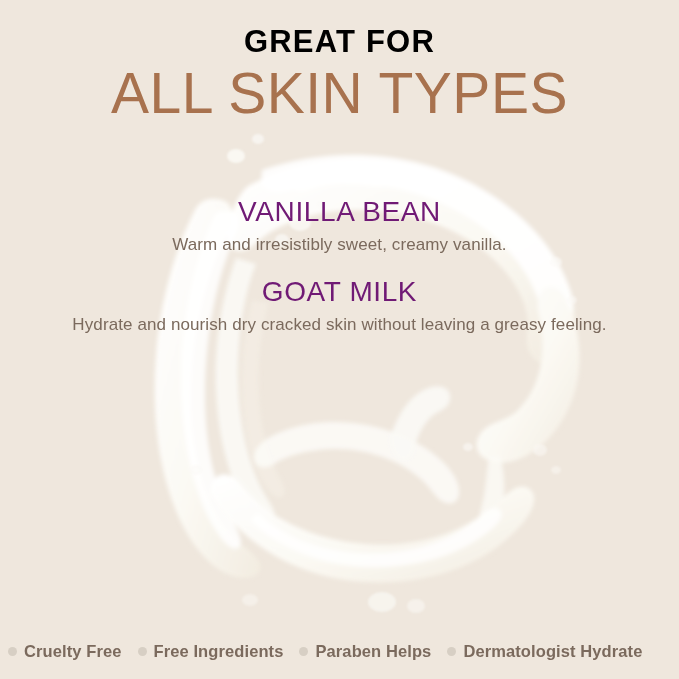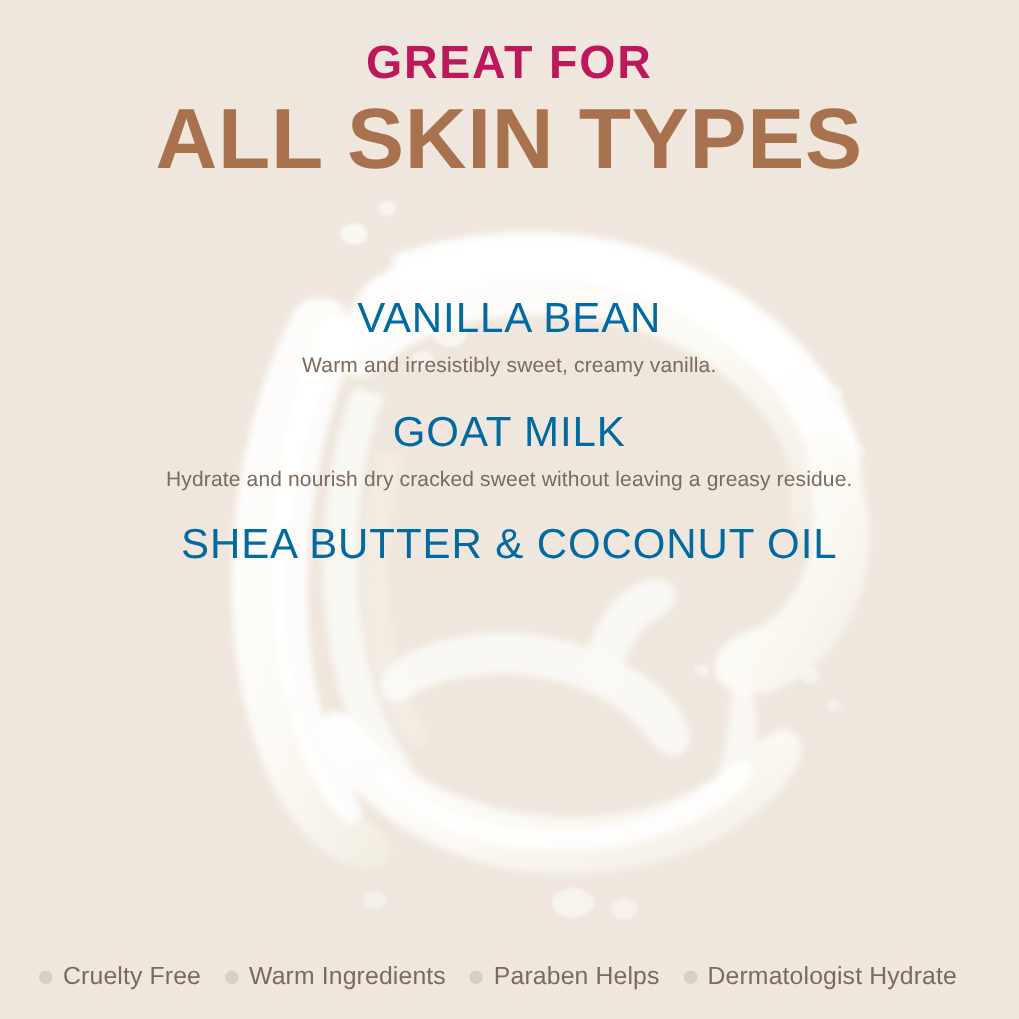--- a/index.html
+++ b/index.html
@@ -41,29 +41,29 @@
   }
 
   .headline-block {
     padding-top: 26px;
     text-align: center;
   }
   .eyebrow {
     font-size: 31px;
     letter-spacing: 1.2px;
     font-weight: 700;
-    color: #be185d;
+    color: #000000;
     line-height: 1.05;
     margin: 0;
     text-transform: uppercase;
   }
   .headline {
     font-size: 57px;
     letter-spacing: 0.5px;
-    font-weight: 700;
+    font-weight: 400;
     color: #a8724e;
     line-height: 1.08;
     margin: 4px 0 0 0;
     text-transform: uppercase;
   }
 
   .ingredients {
     margin-top: 70px;
     display: flex;
     flex-direction: column;
@@ -72,45 +72,46 @@
   .ingredient {
     text-align: center;
     width: 600px;
   }
   .ingredient + .ingredient {
     margin-top: 17px;
   }
   .ing-name {
     font-size: 28px;
     letter-spacing: 0.6px;
-    color: #0369a1;
+    color: #701a75;
     font-weight: 400;
     line-height: 1.25;
     margin: 0 0 5px 0;
     text-transform: uppercase;
   }
   .ing-desc {
-    font-size: 14px;
+    font-size: 17px;
     color: #7b6a5d;
     font-weight: 400;
     line-height: 1.32;
     margin: 0;
     letter-spacing: 0.1px;
   }
 
   
   .badge-row {
     position: absolute;
     left: 0;
     right: 15px;
     bottom: 18px;
     display: flex;
-    justify-content: center;
+    justify-content: flex-start;
     align-items: center;
     gap: 0px;
+    font-weight: bold;
   }
   .badge {
     display: inline-flex;
     align-items: center;
     font-size: 16.5px;
     color: #7b6a5d;
     letter-spacing: 0.1px;
     white-space: nowrap;
     padding: 0 8px;
   }
@@ -234,39 +235,38 @@
 
     <div class="ingredients">
 
       <div class="ingredient">
         <div class="ing-name">VANILLA BEAN</div>
         <div class="ing-desc">Warm and irresistibly sweet, creamy vanilla.</div>
       </div>
 
       <div class="ingredient">
         <div class="ing-name">GOAT MILK</div>
-        <div class="ing-desc">Hydrate and nourish dry cracked sweet without leaving a greasy residue.</div>
+        <div class="ing-desc">Hydrate and nourish dry cracked skin without leaving a greasy feeling.</div>
       </div>
 
       <div class="ingredient">
-        <div class="ing-name">SHEA BUTTER &amp; COCONUT OIL</div>
       </div>
 
     </div>
 
     <div class="badge-row">
 
       <div class="badge">
         <span class="dot"></span>
         <span>Cruelty Free</span>
       </div>
 
       <div class="badge">
         <span class="dot"></span>
-        <span>Warm Ingredients</span>
+        <span>Free Ingredients</span>
       </div>
 
       <div class="badge">
         <span class="dot"></span>
         <span>Paraben Helps</span>
       </div>
 
       <div class="badge">
         <span class="dot"></span>
         <span>Dermatologist Hydrate</span>

